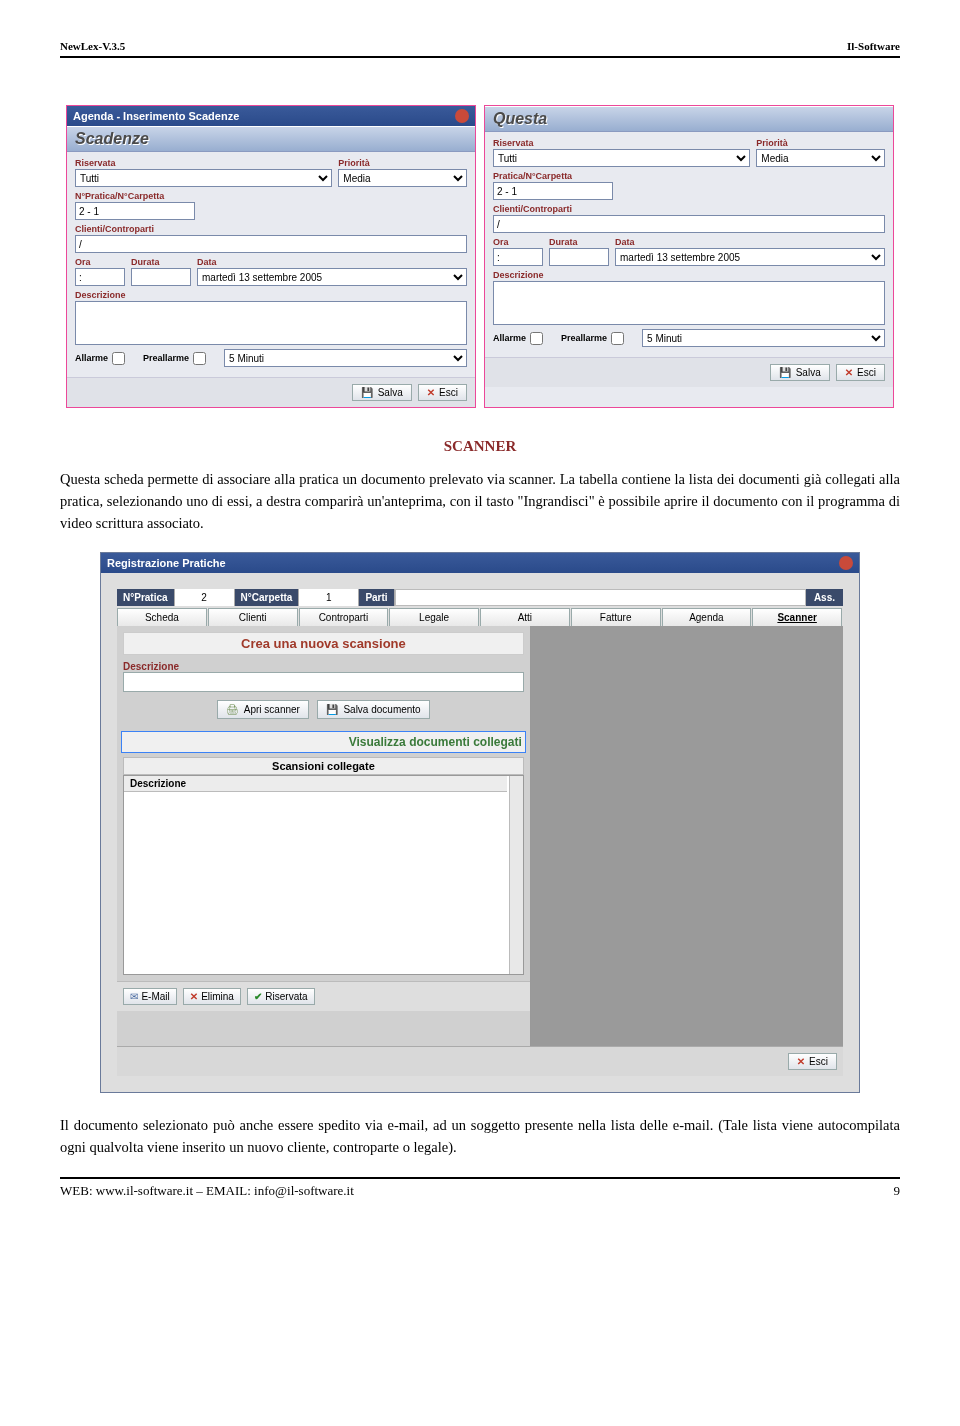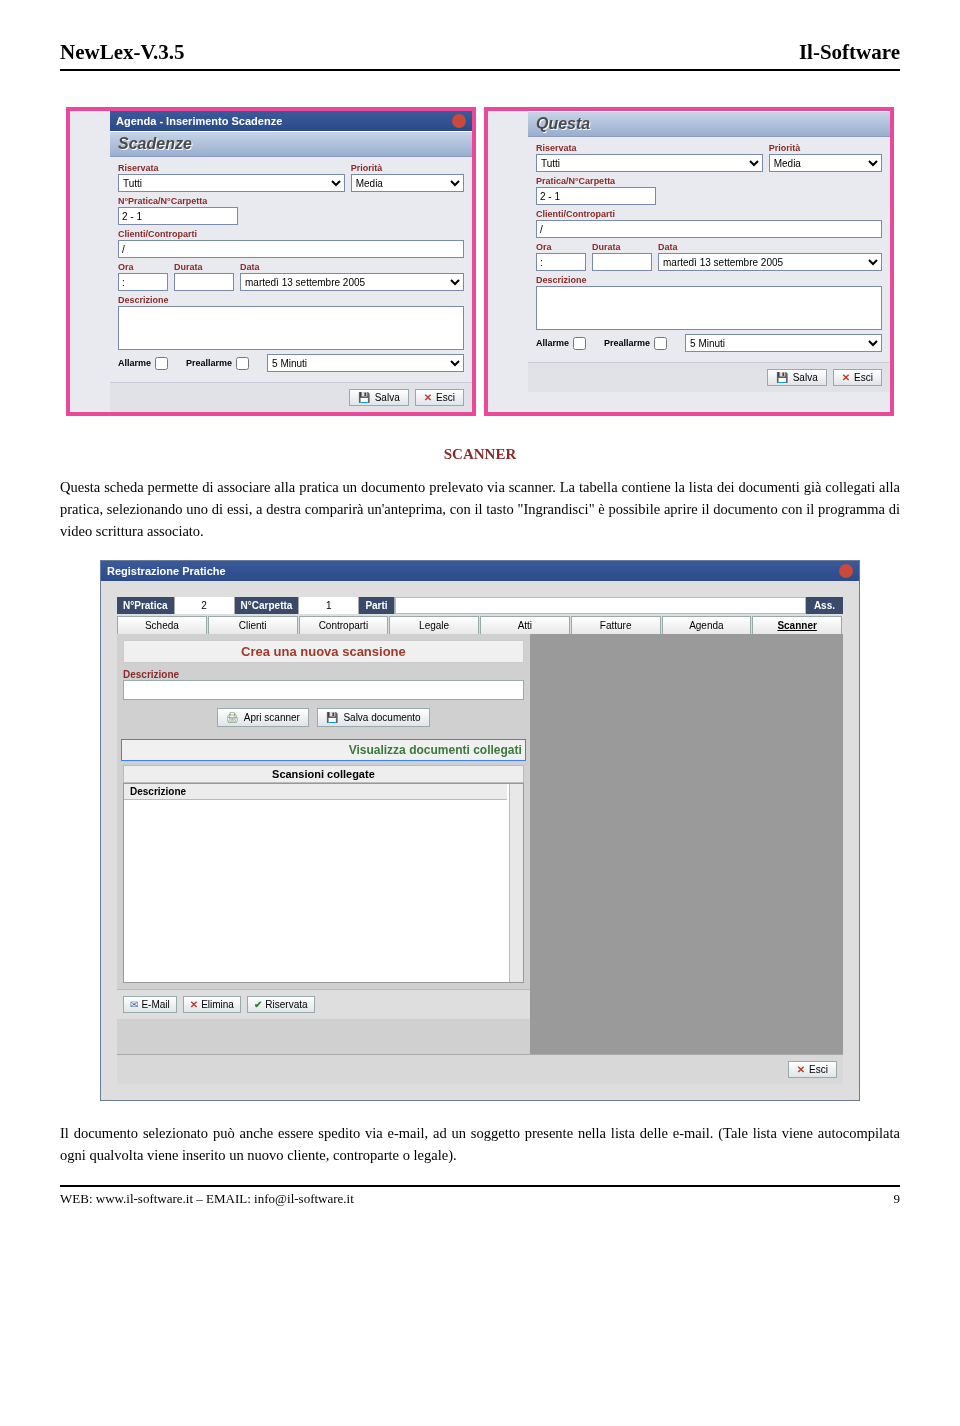--- a/index.html
+++ b/index.html
@@ -1,20 +1,20 @@
 <!DOCTYPE html>
 <html><head>
 <meta charset="utf-8">
 <style>
   * { box-sizing: border-box; margin: 0; padding: 0; }
   body { font-family: Verdana, Arial, sans-serif; background: #fff; width: 960px; margin: 0 auto; color: #000; }
   .page { padding: 40px 60px 20px 60px; }
-  .header-bar { display: flex; justify-content: space-between; font-family: "Comic Sans MS", cursive; font-size: 21px; font-weight: bold; border-bottom: 2px solid #000; padding-bottom: 4px; margin-bottom: 36px; }
+  .header-bar { display: flex; justify-content: space-between; font-family: "Comic Sans MS", cursive; font-size: 11px; font-weight: bold; border-bottom: 2px solid #000; padding-bottom: 4px; margin-bottom: 47px; }
   .two-col { display: flex; gap: 8px; justify-content: center; margin-bottom: 30px; }
-  .win { border: 4px solid #ec4899; background: #e8eaf0; width: 410px; font-size: 10px; padding-left: 40px; }
+  .win { border: 1px solid #ec4899; background: #e8eaf0; width: 410px; font-size: 10px; }
   .win-title { background: linear-gradient(#3a5a9a,#2a4a8a); color: #fff; font-weight: bold; font-size: 11px; padding: 3px 6px; display: flex; justify-content: space-between; align-items: center; }
   .close-icon { background: #c94a3a; width: 14px; height: 14px; border-radius: 50%; display: inline-block; }
   .panel-head { background: linear-gradient(#c8d4e8,#98aed0); padding: 3px 8px; font-weight: bold; font-size: 16px; font-style: italic; color: #4a4a4a; text-shadow: 1px 1px 0 #fff; border-top: 1px solid #fff; border-bottom: 1px solid #8a9ac0; }
   .form-body { padding: 6px 8px; }
   .row { display: flex; gap: 6px; margin-bottom: 4px; align-items: flex-end; flex-wrap: wrap; }
   .fld { display: flex; flex-direction: column; }
   .lbl { color: #8a2a2a; font-weight: bold; font-size: 9px; margin-bottom: 1px; }
   .inp { border: 1px solid #7a8aaa; background: #fff; height: 18px; padding: 1px 3px; font-size: 10px; }
   .sel { border: 1px solid #7a8aaa; background: #fff; height: 18px; font-size: 10px; }
   .ta { border: 1px solid #7a8aaa; background: #fff; height: 44px; width: 100%; resize: none; font-size: 10px; }

